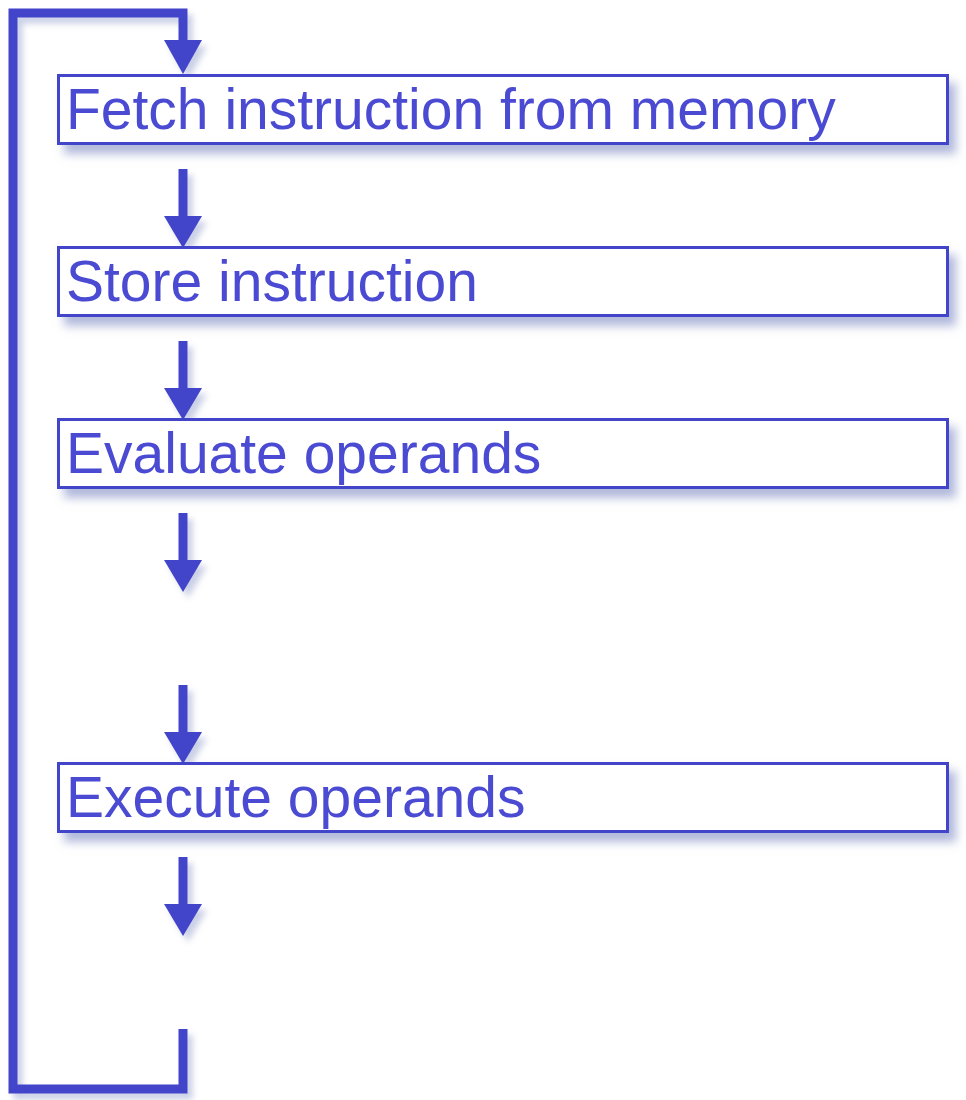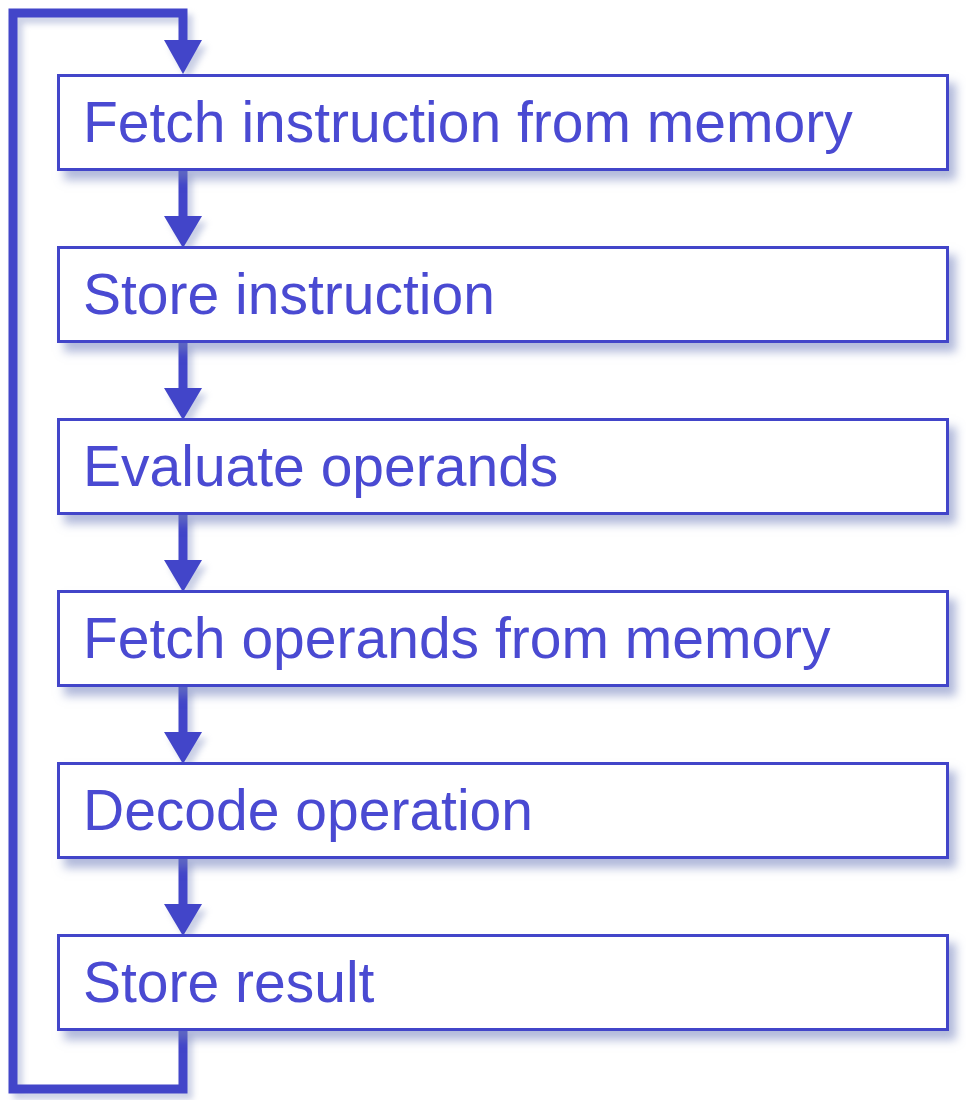--- a/index.html
+++ b/index.html
@@ -32,27 +32,27 @@
   }
   .connectors .head{
     fill:var(--line);
     stroke:none;
     filter:drop-shadow(5px 6px 3px rgba(120,135,190,0.40));
   }
   .step{
     position:absolute;
     left:57px;
     width:892px;
-    height:97px;
+    height:71px;
     background:var(--box-bg);
     border:3px solid var(--line);
     box-shadow:7px 9px 9px var(--shadow);
     display:flex;
     align-items:center;
-    padding-left:23px;
+    padding-left:6px;
     font-size:57px;
     line-height:1;
     color:var(--text);
     white-space:nowrap;
     letter-spacing:0px;
   }
 </style>
 </head>
 <body>
 
@@ -89,19 +89,17 @@
       <polygon class="head" points="164,904 202,904 183,936"></polygon>
     </g>
   </svg>
 
   <div class="step" style="top:74px">Fetch instruction from memory</div>
 
   <div class="step" style="top:246px">Store instruction</div>
 
   <div class="step" style="top:418px">Evaluate operands</div>
 
-  <div class="step" style="top:590px">Fetch operands from memory</div>
 
-  <div class="step" style="top:762px">Decode operation</div>
+  <div class="step" style="top:762px">Execute operands</div>
 
-  <div class="step" style="top:934px">Store result</div>
 
 </div>
 
 </body></html>

